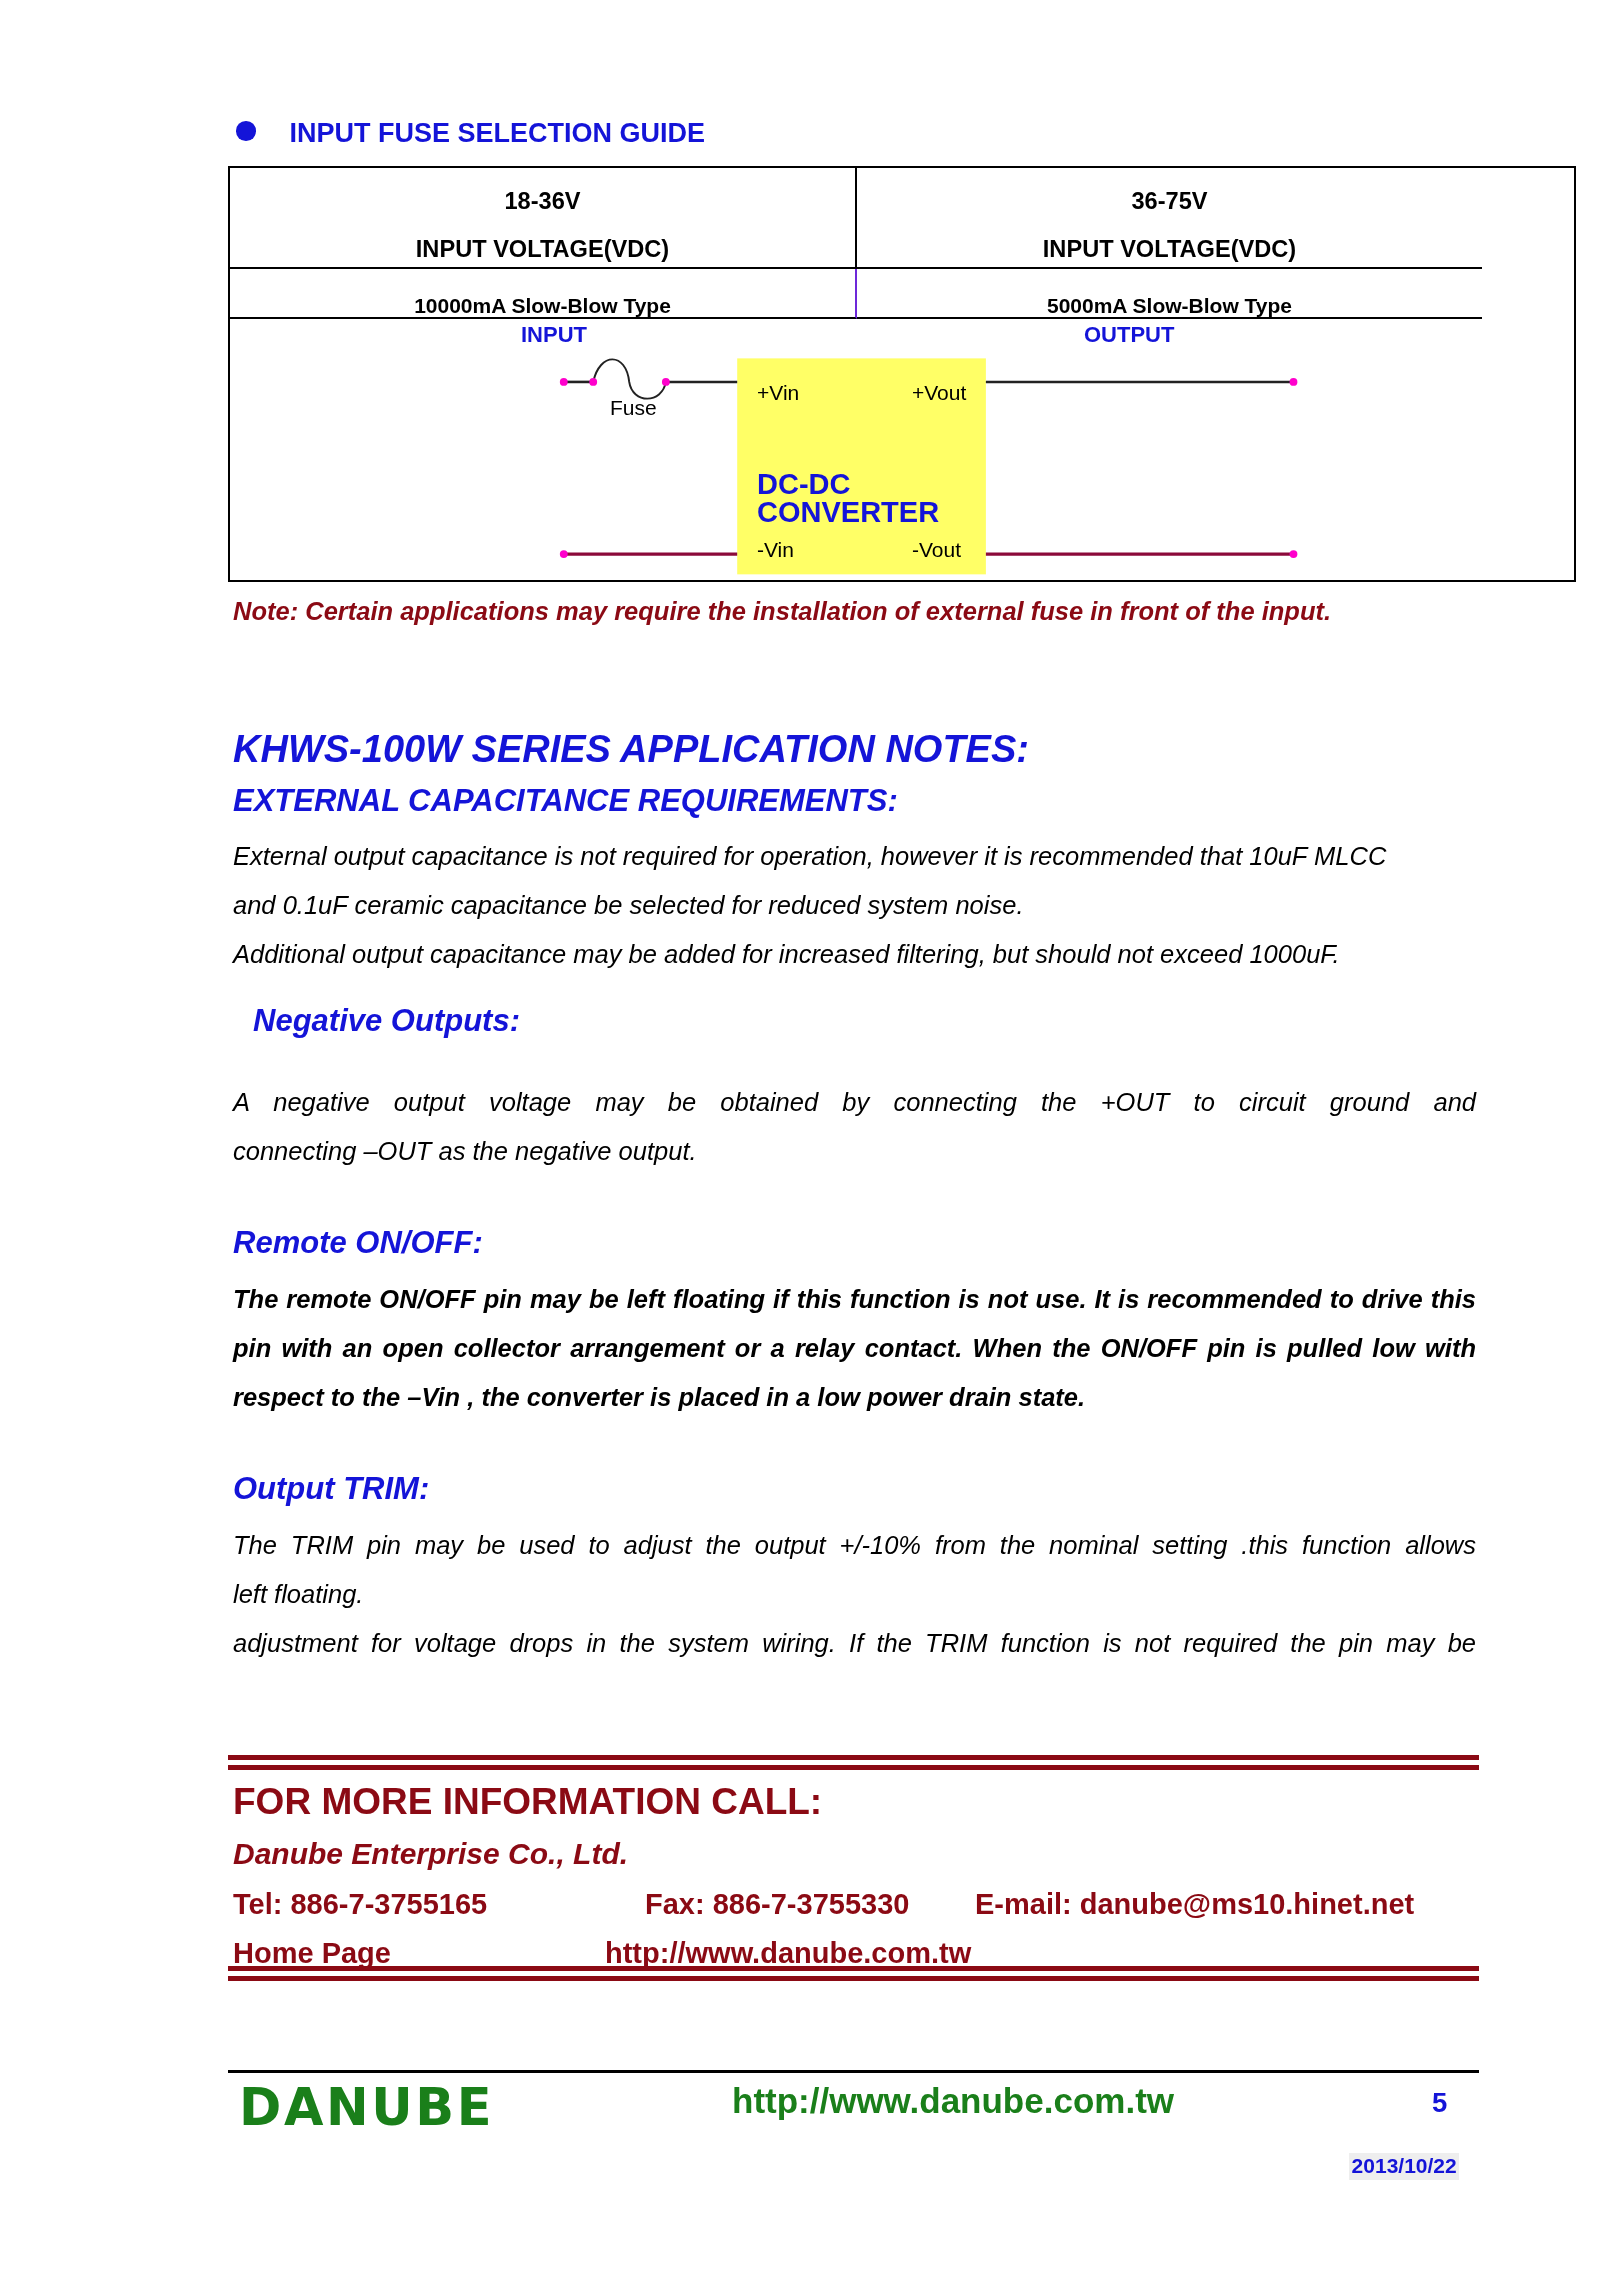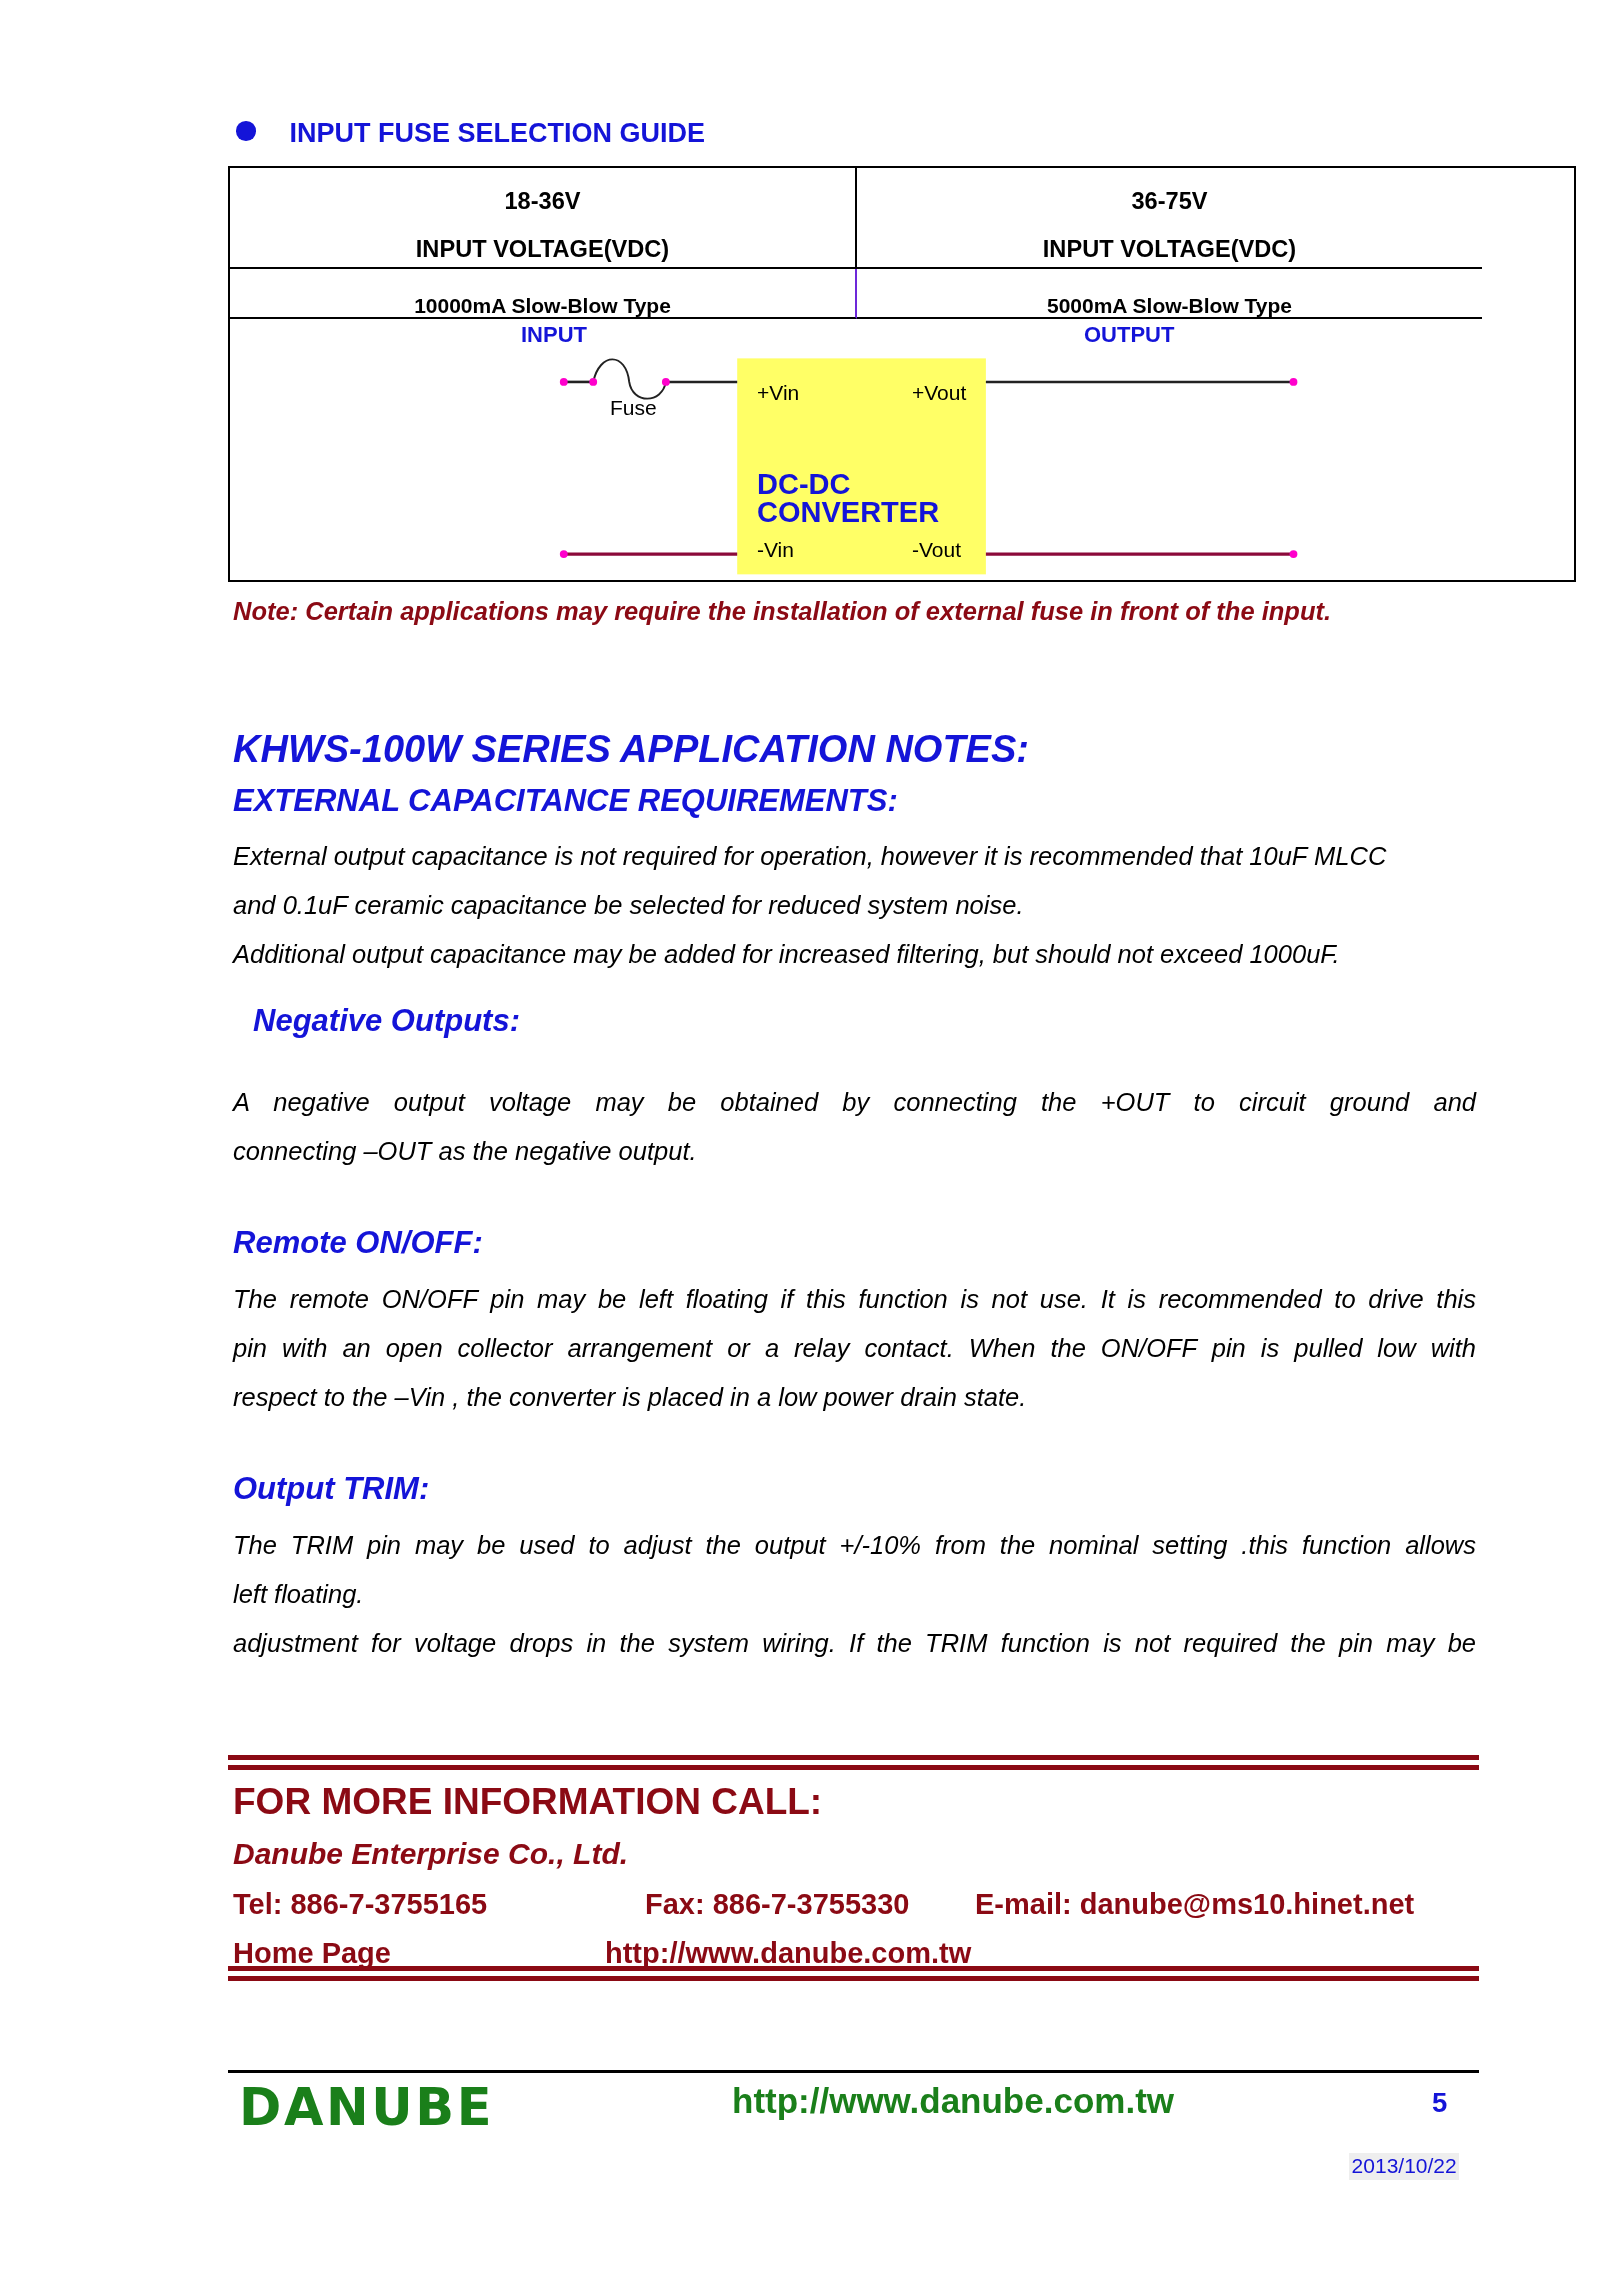--- a/index.html
+++ b/index.html
@@ -42,21 +42,21 @@
     .rule-dbl .l2 { height: 5.2px; background: #8b0a14; }
 
     .contact-title { left: 233px; top: 1781px; font-size: 37px; font-weight: bold; color: #8b0a14; white-space: nowrap; }
     .company { left: 233px; top: 1837px; font-size: 30px; font-weight: bold; font-style: italic; color: #8b0a14; white-space: nowrap; }
     .cinfo { font-size: 29px; font-weight: bold; color: #8b0a14; white-space: nowrap; }
 
     .footer-rule { left: 228px; top: 2070px; width: 1251px; height: 2.6px; background: #000; }
     .logo { left: 239px; top: 2078px; font-size: 51px; font-weight: bold; color: #1a7f1a; letter-spacing: 2.6px; white-space: nowrap; font-family: "DejaVu Sans", sans-serif; }
     .footer-url { left: 732px; top: 2081px; font-size: 35px; font-weight: bold; color: #1a7f1a; white-space: nowrap; }
     .page-num { left: 1432px; top: 2087px; font-size: 27.5px; font-weight: bold; color: #1414d8; }
-    .date { left: 1349px; top: 2153px; font-size: 21px; font-weight: normal; color: #1414d8; background: #eeeeee; padding: 1.3px 2.6px; }
+    .date { left: 1349px; top: 2153px; font-size: 21px; font-weight: bold; color: #1414d8; background: #eeeeee; padding: 1.3px 2.6px; }
   </style>
 </head>
 <body>
 
 <div class="abs sec-title">
   <span class="bullet"></span><span>INPUT FUSE SELECTION GUIDE</span>
 </div>
 
 <div class="abs fuse-table">
   <div class="hcell left">
@@ -115,21 +115,21 @@
   <p>Additional output capacitance may be added for increased filtering, but should not exceed 1000uF.</p>
 </div>
 
 <div class="abs h2" style="left:233px; top:1003px;margin-left:20px;">Negative Outputs:</div>
 <div class="abs para justify" style="left:233px; top:1078px;">
   <p class="justify" style="text-align-last: justify;">A negative output voltage may be obtained by connecting the +OUT to circuit ground and</p>
   <p>connecting –OUT as the negative output.</p>
 </div>
 
 <div class="abs h2" style="left:233px; top:1225px;">Remote ON/OFF:</div>
-<div class="abs para" style="left:233px; top:1275px;">
+<div class="abs para" style="left:233px; top:1275px;font-weight:bold;">
   <p style="text-align: justify; text-align-last: justify;">The remote ON/OFF pin may be left floating if this function is not use. It is recommended to drive this</p>
   <p style="text-align: justify; text-align-last: justify;">pin with an open collector arrangement or a relay contact. When the ON/OFF pin is pulled low with</p>
   <p>respect to the –Vin , the converter is placed in a low power drain state.</p>
 </div>
 
 <div class="abs h2" style="left:233px; top:1471px;">Output TRIM:</div>
 <div class="abs para" style="left:233px; top:1521px;">
   <p style="text-align: justify; text-align-last: justify;">The TRIM pin may be used to adjust the output +/-10% from the nominal setting .this function allows</p>
   <p>left floating.</p>
   <p style="text-align: justify; text-align-last: justify;">adjustment for voltage drops in the system wiring. If the TRIM function is not required the pin may be</p>

